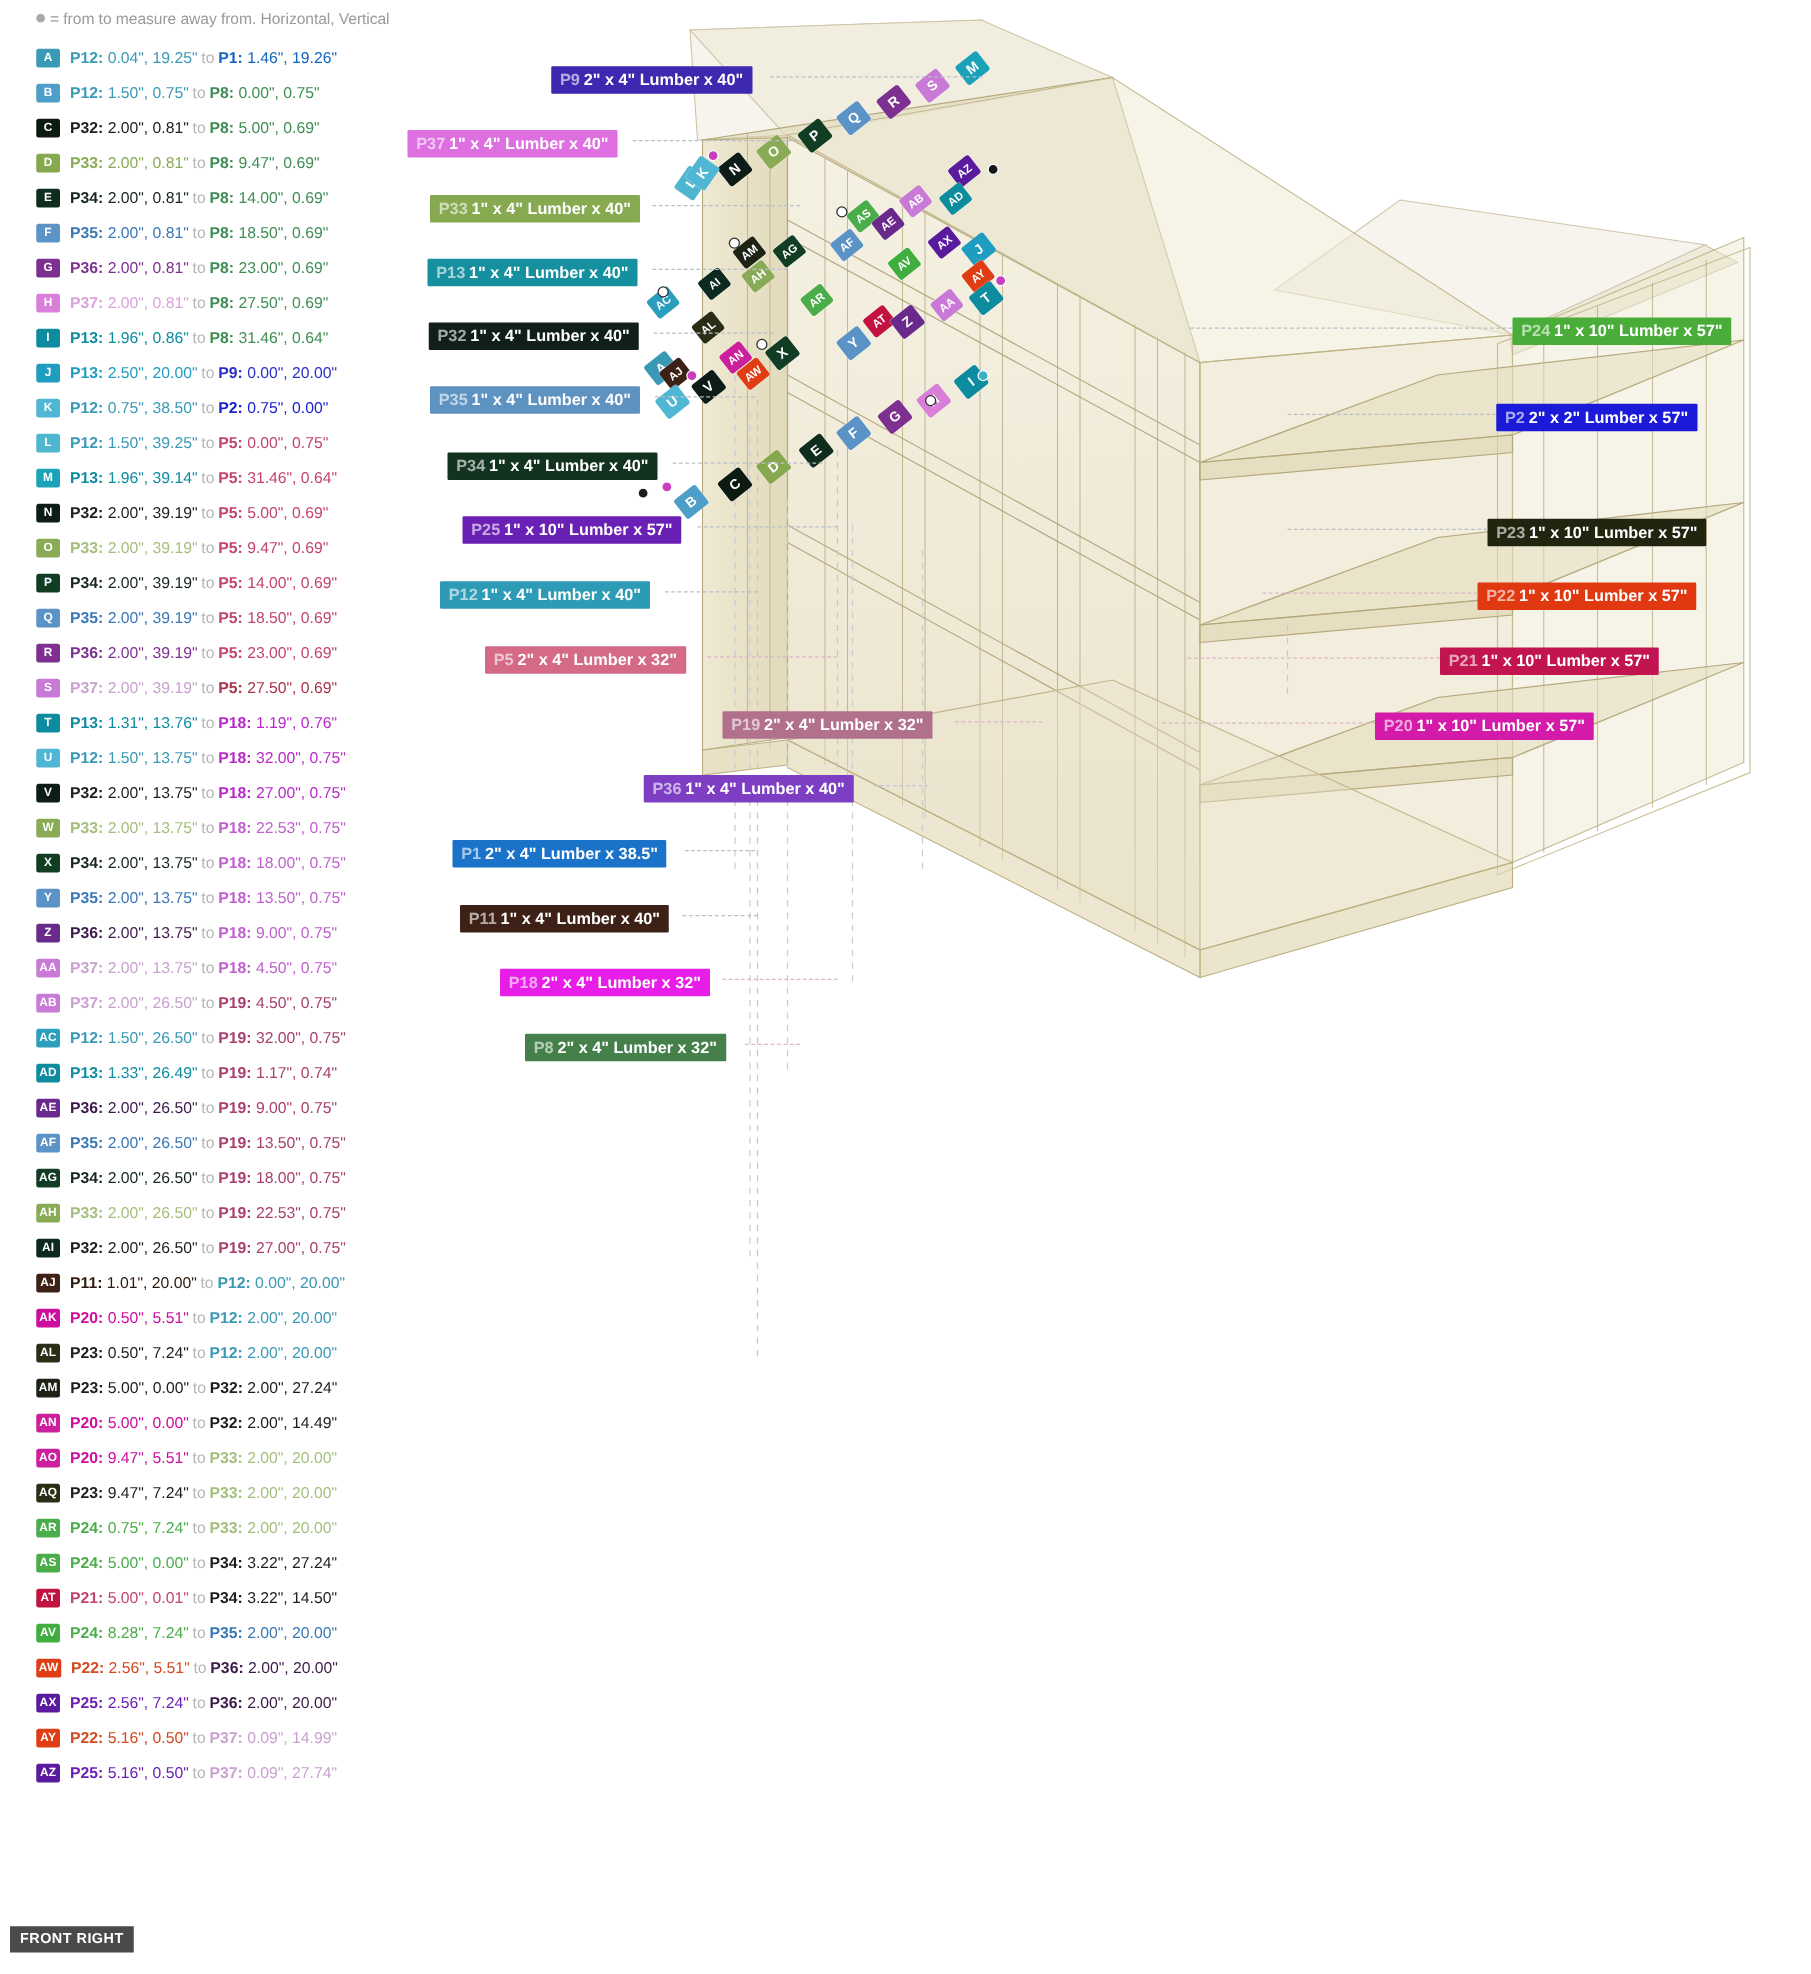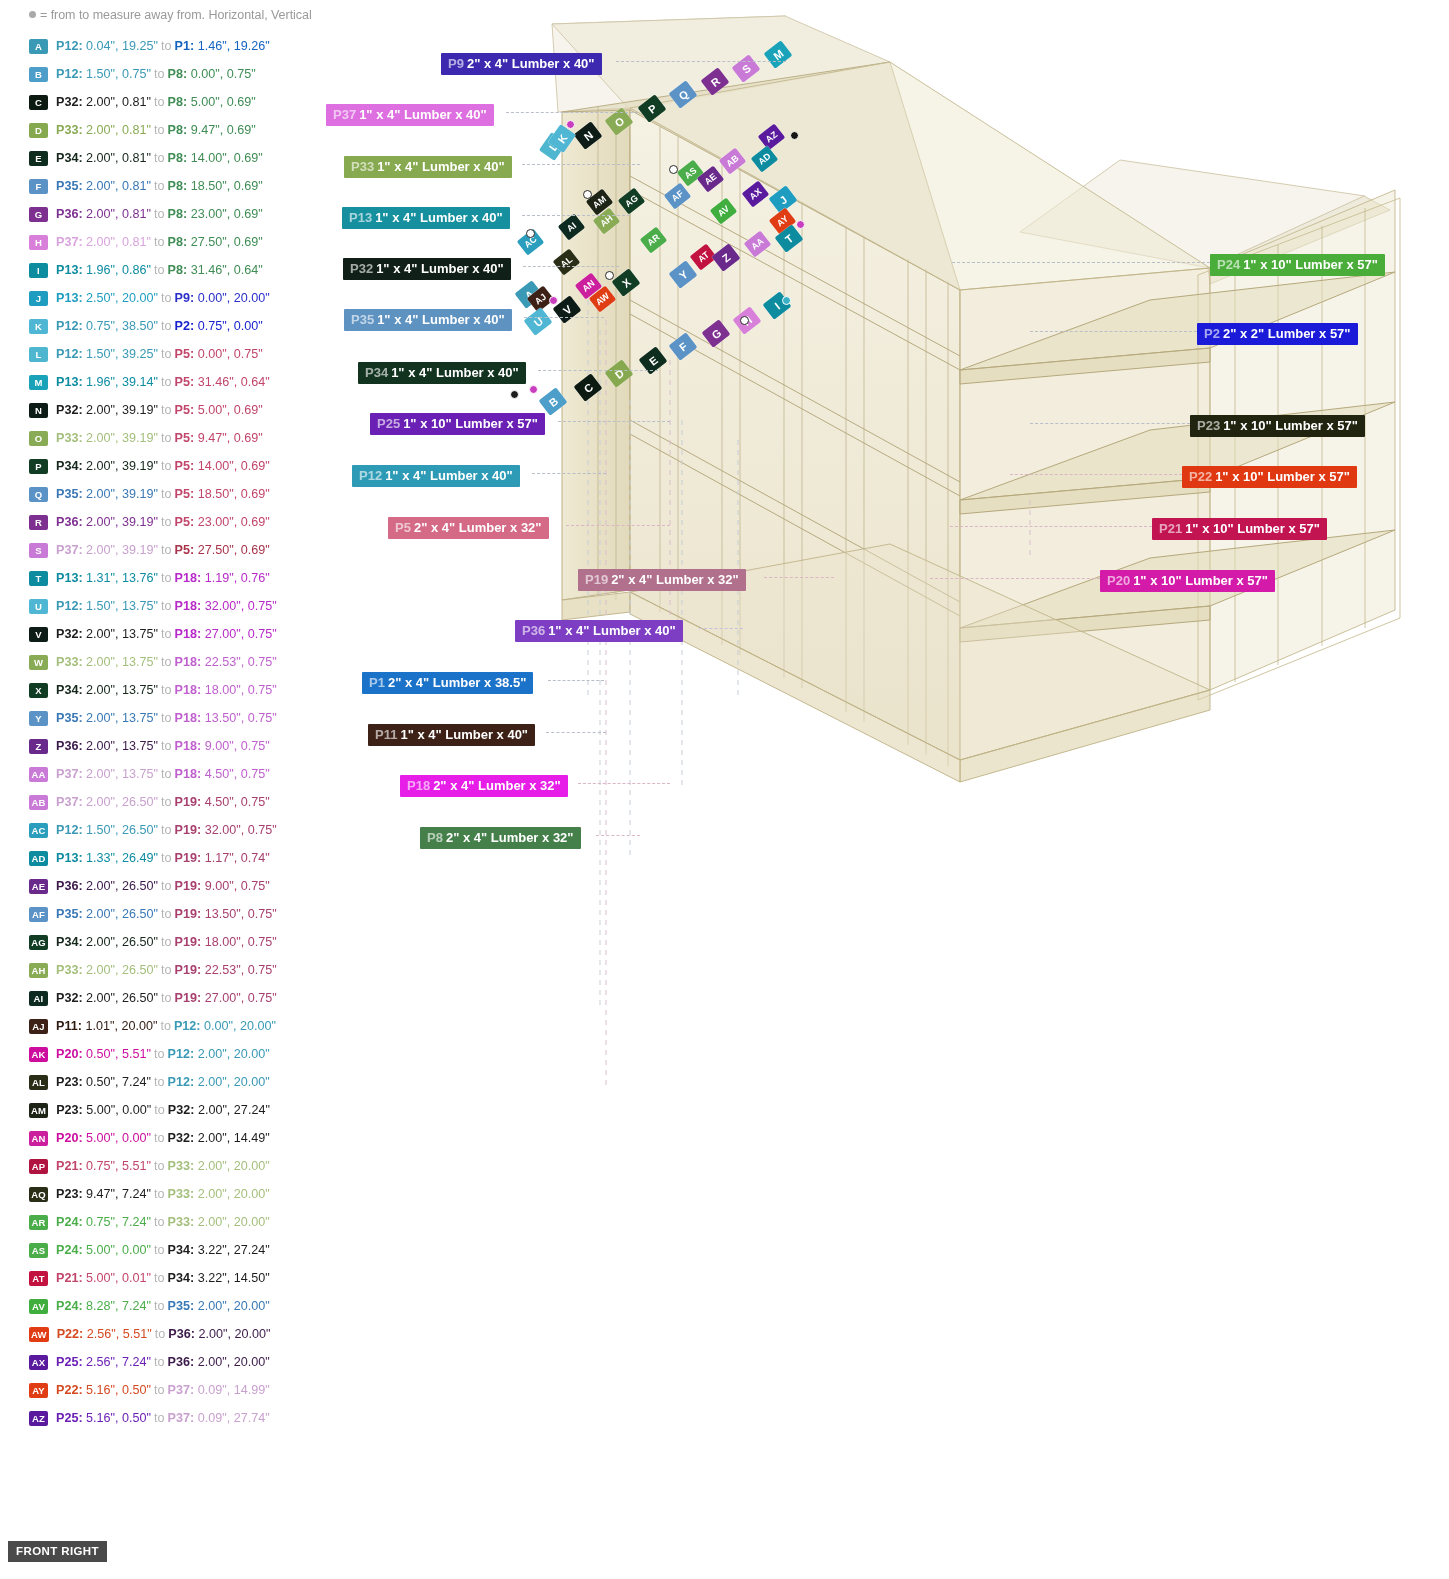--- a/index.html
+++ b/index.html
@@ -226,22 +226,22 @@
       </li>
       <li class="conn-row">
         <span class="conn-badge" style="background: rgb(29, 36, 22);">AM</span>
         <span class="conn-txt"><span class="pt" style="color:#1d1d1d">P23:</span><span class="val" style="color:#1d1d1d"> 5.00", 0.00"</span><span class="to">to</span><span class="pt" style="color:#1d1d1d">P32:</span><span class="val" style="color:#1d1d1d"> 2.00", 27.24"</span></span>
       </li>
       <li class="conn-row">
         <span class="conn-badge" style="background: rgb(204, 31, 158);">AN</span>
         <span class="conn-txt"><span class="pt" style="color:#cc0d9e">P20:</span><span class="val" style="color:#cc0d9e"> 5.00", 0.00"</span><span class="to">to</span><span class="pt" style="color:#1d1d1d">P32:</span><span class="val" style="color:#1d1d1d"> 2.00", 14.49"</span></span>
       </li>
       <li class="conn-row">
-        <span class="conn-badge" style="background: rgb(176, 19, 63);">AP</span>
-        <span class="conn-txt"><span class="pt" style="color:#c2456b">P21:</span><span class="val" style="color:#c2456b"> 0.75", 5.51"</span><span class="to">to</span><span class="pt" style="color:#a4bf7c">P33:</span><span class="val" style="color:#a4bf7c"> 2.00", 20.00"</span></span>
+        <span class="conn-badge" style="background: rgb(204, 31, 158);">AO</span>
+        <span class="conn-txt"><span class="pt" style="color:#cc0d9e">P20:</span><span class="val" style="color:#cc0d9e"> 9.47", 5.51"</span><span class="to">to</span><span class="pt" style="color:#a4bf7c">P33:</span><span class="val" style="color:#a4bf7c"> 2.00", 20.00"</span></span>
       </li>
       <li class="conn-row">
         <span class="conn-badge" style="background: rgb(42, 46, 22);">AQ</span>
         <span class="conn-txt"><span class="pt" style="color:#1d1d1d">P23:</span><span class="val" style="color:#1d1d1d"> 9.47", 7.24"</span><span class="to">to</span><span class="pt" style="color:#a4bf7c">P33:</span><span class="val" style="color:#a4bf7c"> 2.00", 20.00"</span></span>
       </li>
       <li class="conn-row">
         <span class="conn-badge" style="background: rgb(74, 173, 74);">AR</span>
         <span class="conn-txt"><span class="pt" style="color:#4aad4a">P24:</span><span class="val" style="color:#4aad4a"> 0.75", 7.24"</span><span class="to">to</span><span class="pt" style="color:#a4bf7c">P33:</span><span class="val" style="color:#a4bf7c"> 2.00", 20.00"</span></span>
       </li>
       <li class="conn-row">

